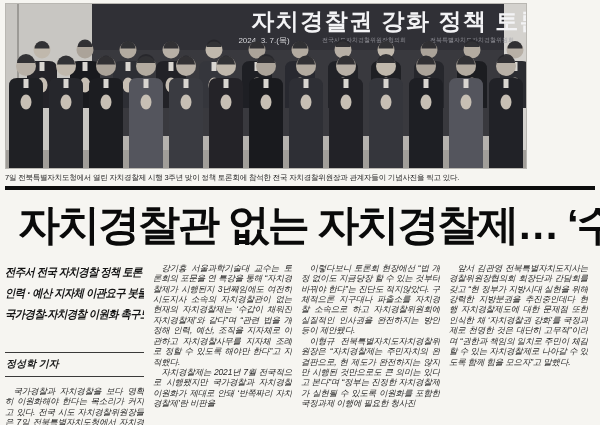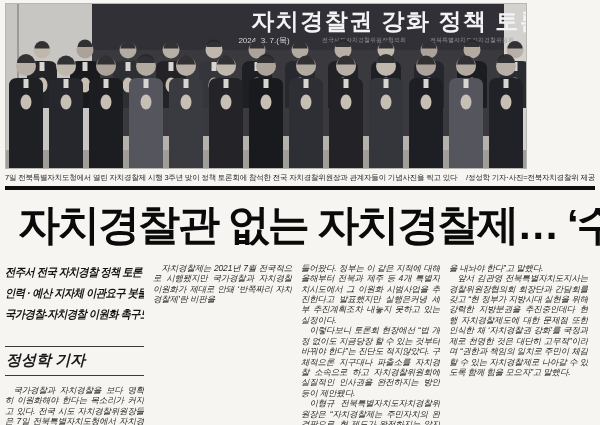--- a/index.html
+++ b/index.html
@@ -29,24 +29,24 @@
   }
   .cols{display:flex;gap:9px;margin-top:7px;}
   .col{width:139px;height:178px;overflow:hidden;font-style:italic;}
   .subhead{padding-top:3px;}
   .subhead div{
     font-size:11.5px;line-height:21px;font-weight:bold;color:#141414;
     letter-spacing:-0.6px;white-space:nowrap;
     transform:scaleX(0.9);transform-origin:left center;
   }
   .byline-block{
-    margin-top:21px;
+    margin-top:27px;
     border-top:1.5px solid #3a3a3a;border-bottom:1.5px solid #3a3a3a;
     padding:4px 1px 5px 1px;
-    font-size:15px;font-weight:bold;color:#1a1a1a;
+    font-size:10px;font-weight:bold;color:#1a1a1a;
   }
   p.body{
     margin:0;font-size:8.5px;line-height:10.4px;letter-spacing:-0.2px;
     color:#272727;text-align:justify;word-break:break-all;
     text-indent:8.5px;
   }
   .col .first-body{margin-top:9px;}
   .colpad{padding-top:4px;}
   p.no-indent{text-indent:0;}
 </style>
@@ -274,48 +274,46 @@
             <circle cx="580" cy="62" r="10" fill="#aba399"></circle>
             <path d="M 571 60.5 A 9 9 0 0 1 589 60.5 Z" fill="#26262a" opacity="0.92"></path>
             <ellipse cx="580" cy="98" rx="5.5" ry="7.5" fill="#c7bfb4"></ellipse>
           </g>
         </g>
     </svg>
   </div>
 
   <div class="caption-row">
     <span class="cap">7일 전북특별자치도청에서 열린 자치경찰제 시행 3주년 맞이 정책 토론회에 참석한 전국 자치경찰위원장과 관계자들이 기념사진을 찍고 있다.</span>
-    <span class="credit">/정성학 기자·사진=전북자치경찰위 제공</span>
   </div>
 
   <div class="headline-rule"></div>
 
   <h1 class="headline">자치경찰관 없는 자치경찰제… ‘수갑 찬 꼴’</h1>
 
   <div class="cols">
 
     <div class="col">
       <div class="subhead">
         <div>전주서 전국 자치경찰 정책 토론</div>
         <div>인력 · 예산 지자체 이관요구 봇물</div>
         <div>국가경찰-자치경찰 이원화 촉구도</div>
       </div>
       <div class="byline-block">정성학 기자</div>
       <p class="body first-body">국가경찰과 자치경찰을 보다 명확히 이원화해야 한다는 목소리가 커지고 있다. 전국 시도 자치경찰위원장들은 7일 전북특별자치도청에서 자치경찰제 시행 3주년 맞이 정책 토론회를 갖고 이 같은 내용의 자치경찰제 혁신 대책을 정부에 강력 촉구했다.</p>
     </div>
 
     <div class="col colpad">
+      <p class="body">강기흥 서울과학기술대 교수는 토론회의 포문을 연 특강을 통해 “자치경찰제가 시행된지 3년째임에도 여전히 시도지사 소속의 자치경찰관이 없는 현재의 자치경찰제는 ‘수갑이 채워진 자치경찰제’와 같다”며 “관련 법을 개정해 인력, 예산, 조직을 지자체로 이관하고 자치경찰사무를 지자체 조례로 정할 수 있도록 해야만 한다”고 지적했다.</p>
       <p class="body">자치경찰제는 2021년 7월 전국적으로 시행됐지만 국가경찰과 자치경찰 이원화가 제대로 안돼 ‘반쪽짜리 자치경찰제’란 비판을</p>
     </div>
 
     <div class="col colpad">
-      <p class="body no-indent">들어왔다. 정부는 이 같은 지적에 대해 올해부터 전북과 제주 등 4개 특별자치시도에서 그 이원화 시범사업을 추진한다고 발표했지만 실행은커녕 세부 추진계획조차 내놓지 못하고 있는 실정이다.</p>
       <p class="body">이렇다보니 토론회 현장에선 “법 개정 없이도 지금당장 할 수 있는 것부터 바꿔야 한다”는 진단도 적지않았다. 구체적으론 지구대나 파출소를 자치경찰 소속으로 하고 자치경찰위원회에 실질적인 인사권을 완전하지는 방안 등이 제안됐다.</p>
       <p class="body">이형규 전북특별자치도자치경찰위원장은 “자치경찰제는 주민자치의 완결판으로, 현 제도가 완전하지는 않지만 시행된 것만으로도 큰 의미는 있다고 본다”며 “정부는 진정한 자치경찰제가 실현될 수 있도록 이원화를 포함한 국정과제 이행에 필요한 청사진</p>
     </div>
 
     <div class="col colpad">
-      <p class="body no-indent">을 내놔야 한다”고 말했다.</p>
       <p class="body">앞서 김관영 전북특별자치도지사는 경찰위원장협의회 회장단과 간담회를 갖고 “현 정부가 지방시대 실현을 위해 강력한 지방분권을 추진중인데다 현행 자치경찰제도에 대한 문제점 또한 인식한 채 ‘자치경찰권 강화’를 국정과제로 천명한 것은 대단히 고무적”이라며 “권한과 책임의 일치로 주민이 체감할 수 있는 자치경찰제로 나아갈 수 있도록 함께 힘을 모으자”고 말했다.</p>
     </div>
 
   </div>
 </div>
 
 </body></html>

